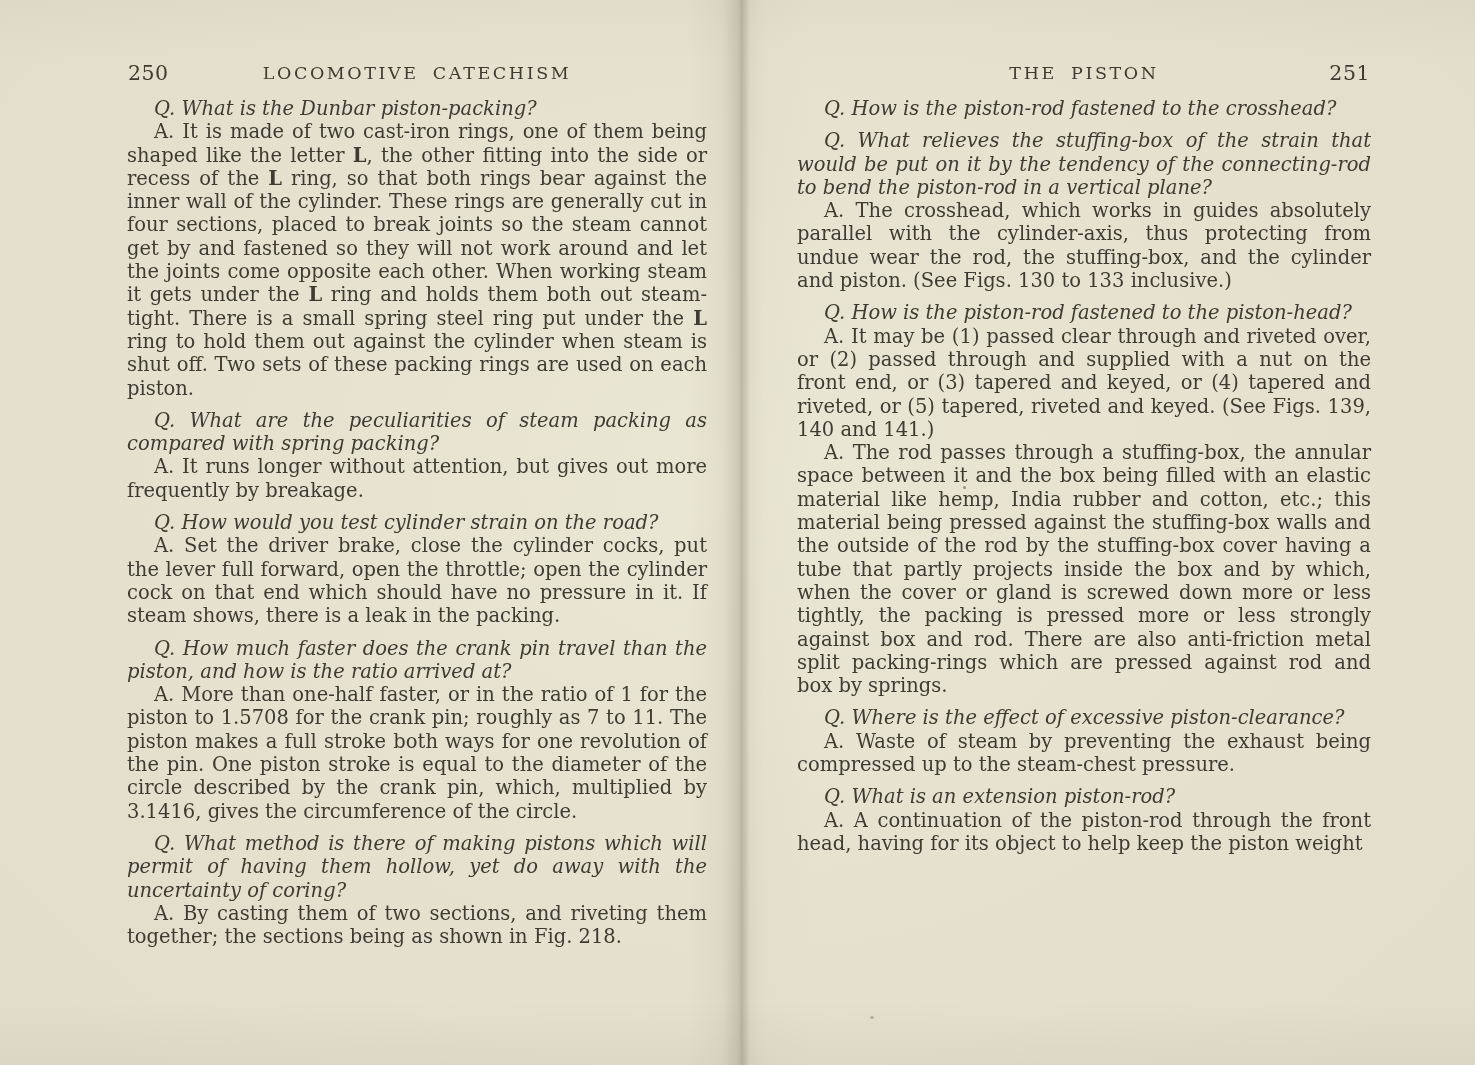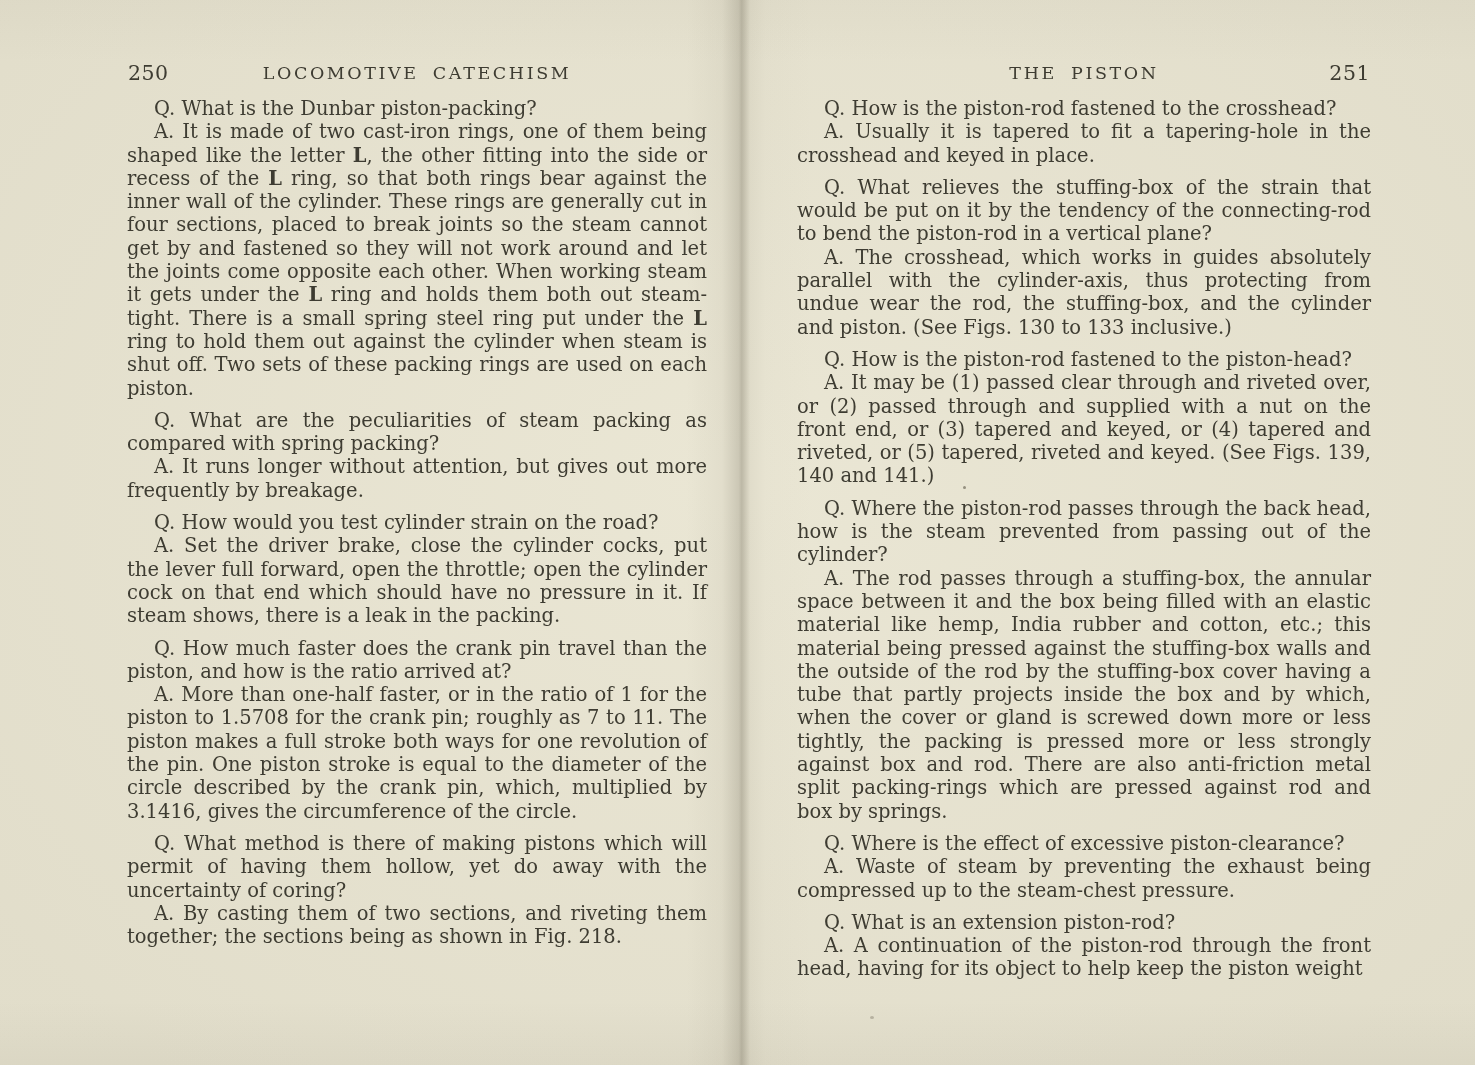--- a/index.html
+++ b/index.html
@@ -45,21 +45,21 @@
   .running-title{
     display:block;text-align:center;
     font-size:17.5px;line-height:24px;letter-spacing:2.6px;word-spacing:6px;
   }
   .page-body{
     font-size:19.5px;line-height:23.3px;
     text-align:justify;
     hyphens:auto;
   }
   .page-body p{margin:0;text-indent:27px;}
-  .page-body p.question{margin-top:9px;}
+  .page-body p.question{font-style:italic;margin-top:9px;}
   .page-body p b{font-weight:bold;}
   .speck{
     position:absolute;border-radius:50%;
     background:rgba(80,74,58,0.55);
   }
   #speck1{left:963px;top:486px;width:3px;height:3px;}
   #speck2{left:870px;top:1016px;width:4px;height:3px;opacity:0.55;}
   #speck3{left:1186px;top:744px;width:3px;height:4px;opacity:0.6;}
 </style>
 </head>
@@ -88,26 +88,24 @@
       </div>
   </section>
 
   <section class="page page-right">
     <header class="page-header">
       <span class="running-title">THE PISTON</span>
       <span class="page-number">251</span>
     </header>
     <div class="page-body">
         <p class="question">Q. How is the piston-rod fastened to the crosshead?</p>
-        <p class="answer">A. Usually it is tapered to fit a tapering-hole in the crosshead and keyed in place.</p>
         <p class="question">Q. What relieves the stuffing-box of the strain that would be put on it by the tendency of the connecting-rod to bend the piston-rod in a vertical plane?</p>
         <p class="answer">A. The crosshead, which works in guides absolutely parallel with the cylinder-axis, thus protecting from undue wear the rod, the stuffing-box, and the cylinder and piston. (See Figs. 130 to 133 inclusive.)</p>
         <p class="question">Q. How is the piston-rod fastened to the piston-head?</p>
         <p class="answer">A. It may be (1) passed clear through and riveted over, or (2) passed through and supplied with a nut on the front end, or (3) tapered and keyed, or (4) tapered and riveted, or (5) tapered, riveted and keyed. (See Figs. 139, 140 and 141.)</p>
-        <p class="question">Q. Where the piston-rod passes through the back head, how is the steam prevented from passing out of the cylinder?</p>
         <p class="answer">A. The rod passes through a stuffing-box, the annular space between it and the box being filled with an elastic material like hemp, India rubber and cotton, etc.; this material being pressed against the stuffing-box walls and the outside of the rod by the stuffing-box cover having a tube that partly projects inside the box and by which, when the cover or gland is screwed down more or less tightly, the packing is pressed more or less strongly against box and rod. There are also anti-friction metal split packing-rings which are pressed against rod and box by springs.</p>
         <p class="question">Q. Where is the effect of excessive piston-clearance?</p>
         <p class="answer">A. Waste of steam by preventing the exhaust being compressed up to the steam-chest pressure.</p>
         <p class="question">Q. What is an extension piston-rod?</p>
         <p class="answer">A. A continuation of the piston-rod through the front head, having for its object to help keep the piston weight</p>
       </div>
   </section>
 
   <div class="speck" id="speck1"></div>
   <div class="speck" id="speck2"></div>

